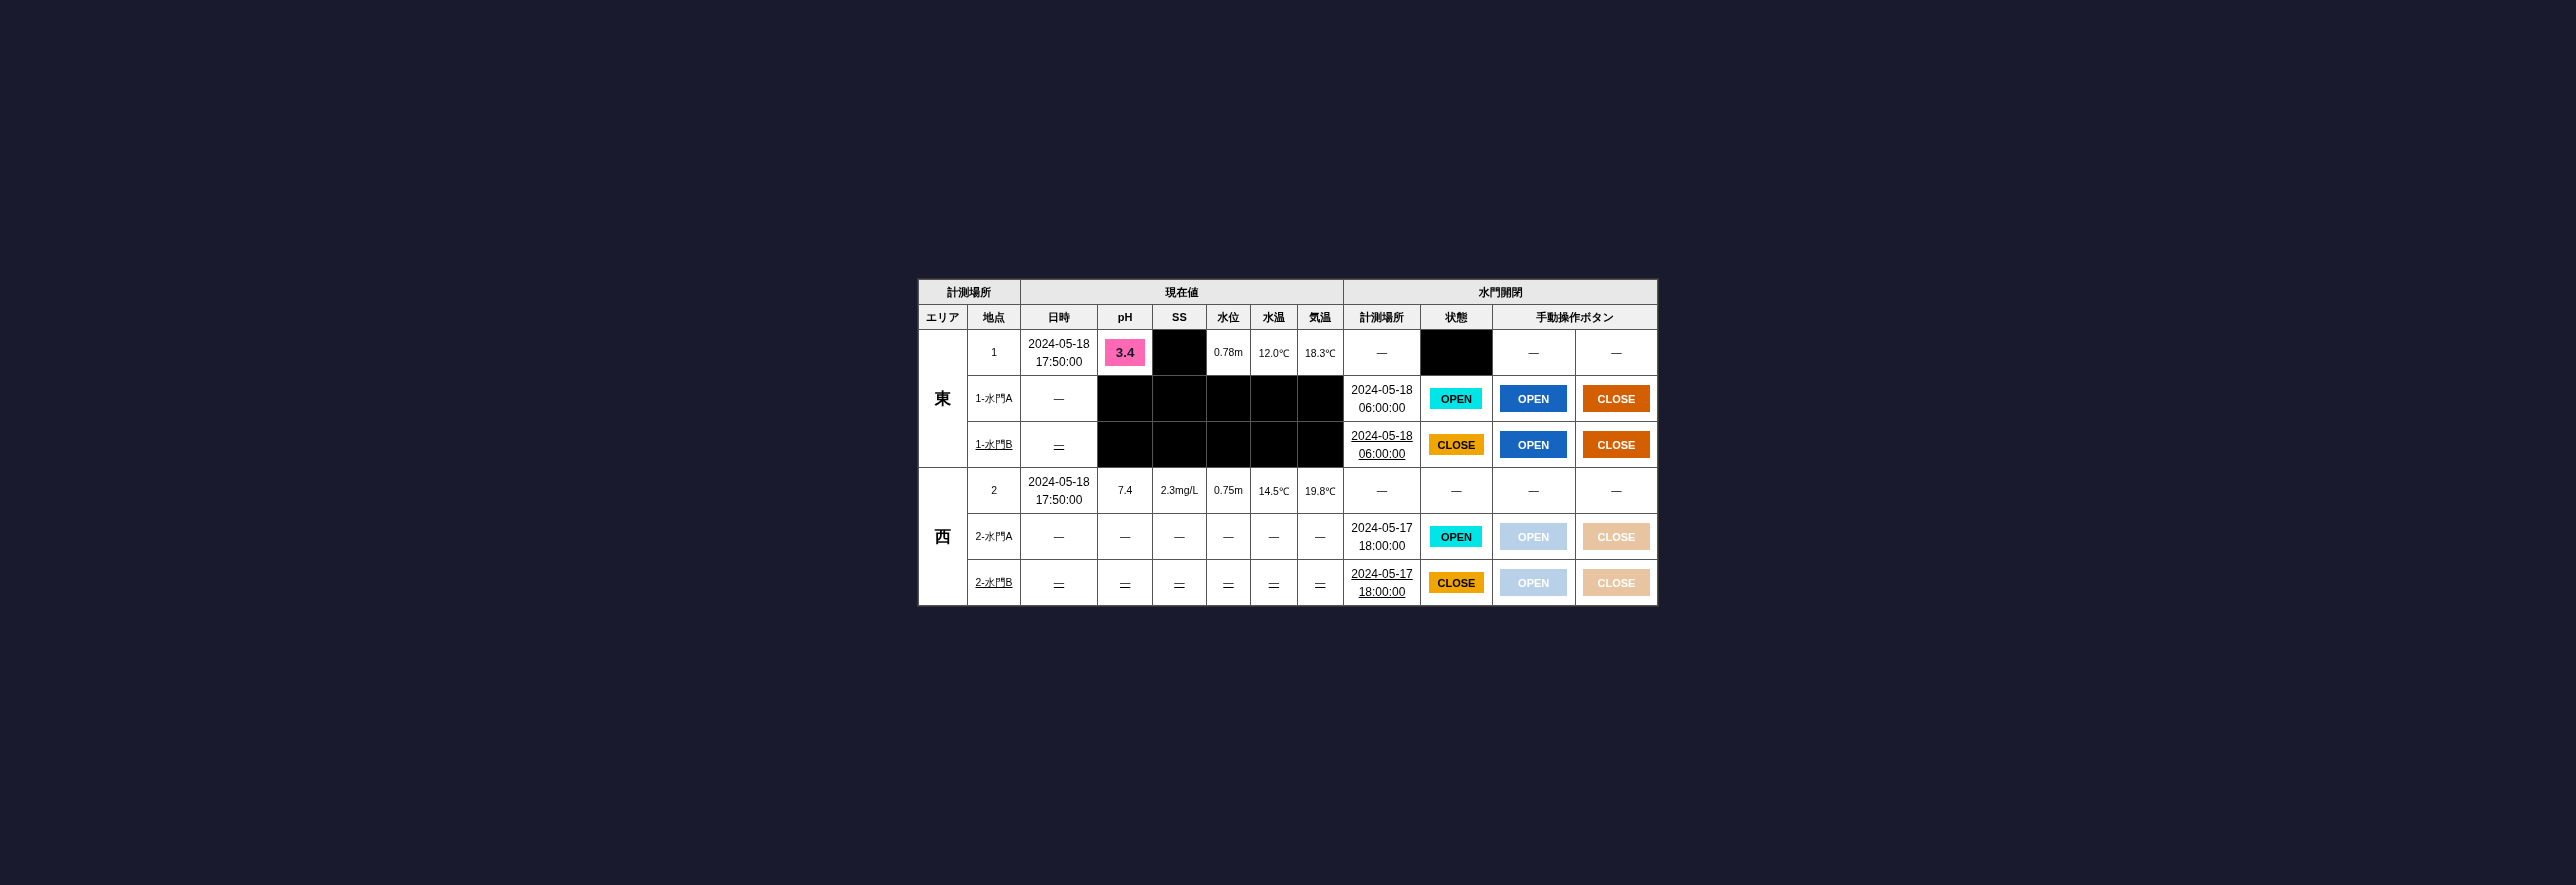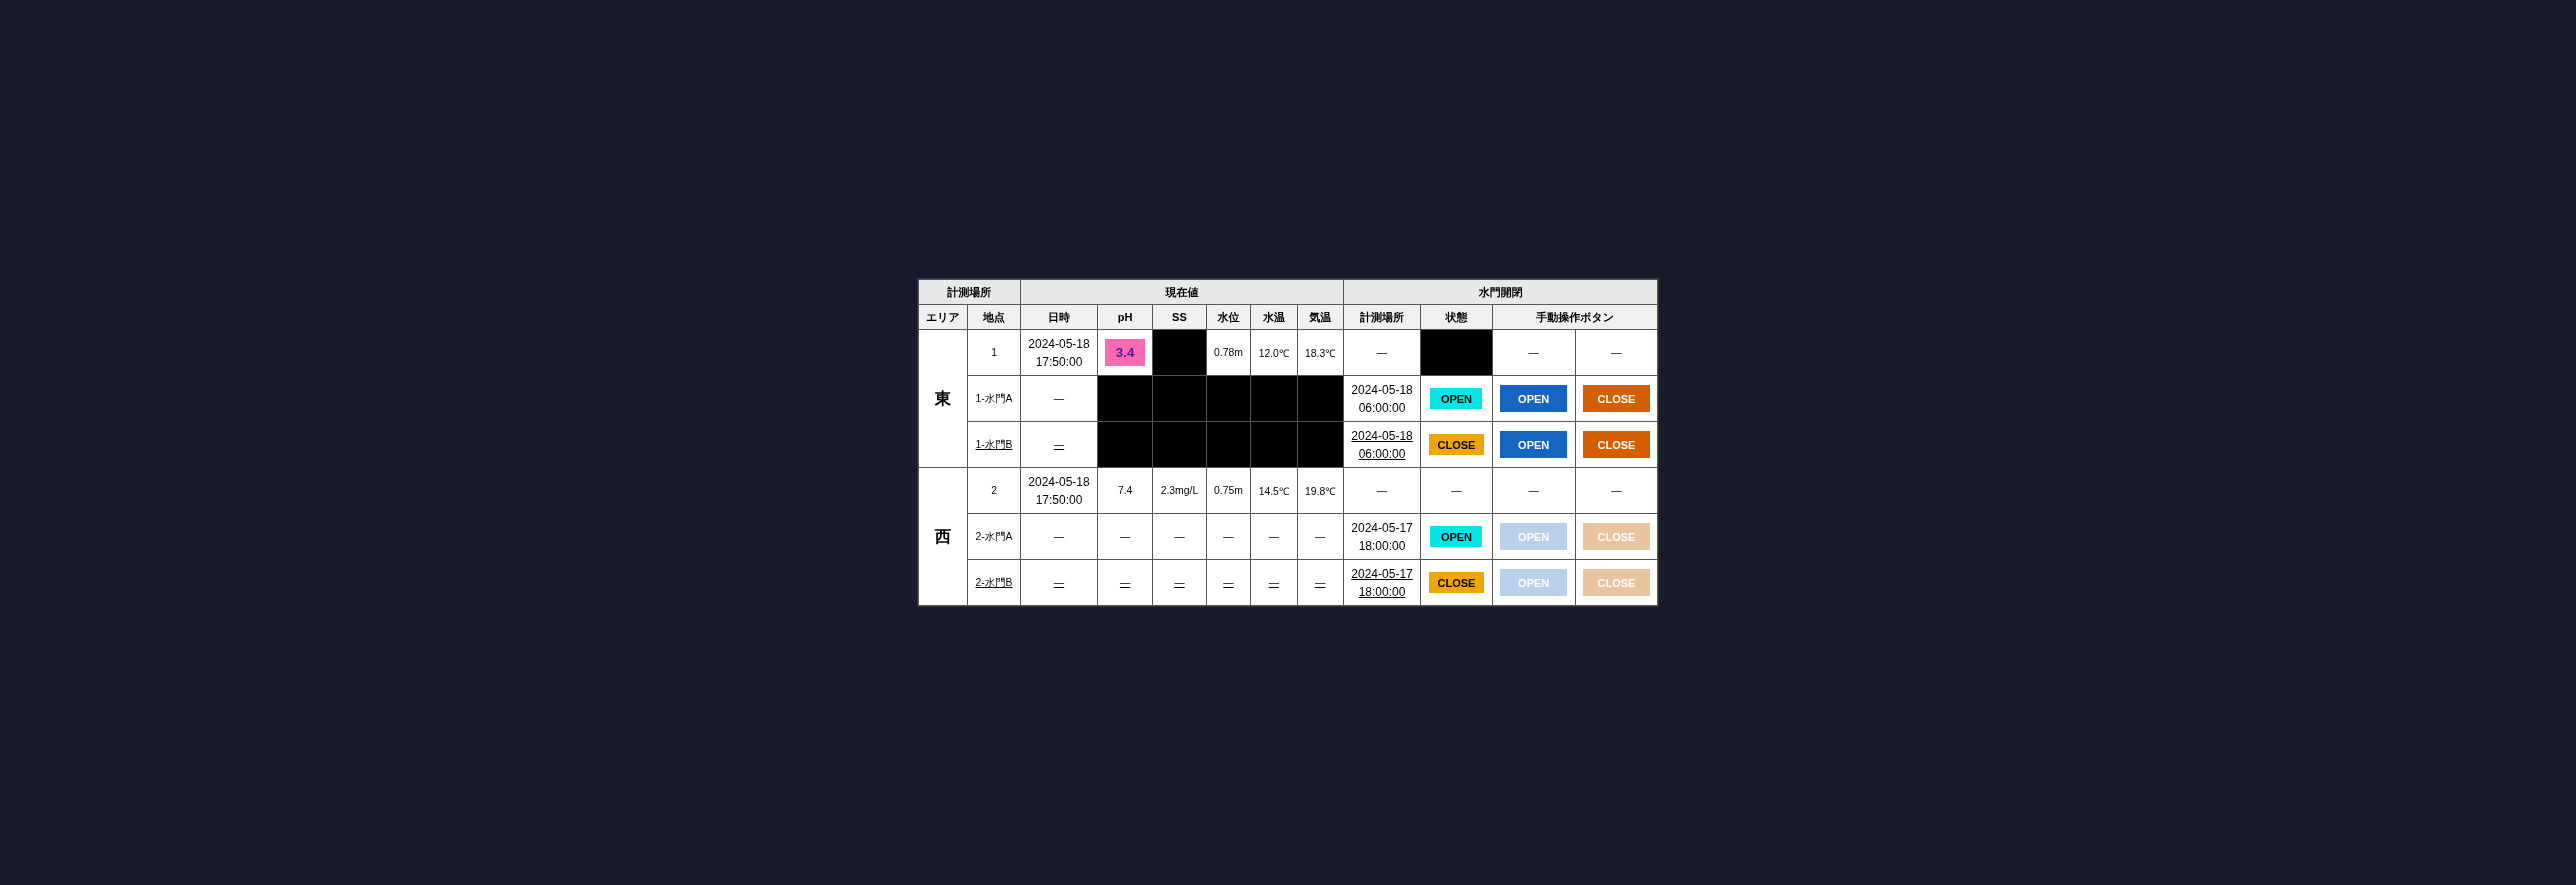--- a/index.html
+++ b/index.html
@@ -42,21 +42,21 @@
       font-weight: bold;
       font-size: 11px;
     }
     .area-cell {
       font-size: 16.4px;
       font-weight: bold;
       writing-mode: horizontal-tb;
     }
     .ph-highlight {
       background: #ff69b4;
-      color: #4c1d95;
+      color: #0f172a;
       font-weight: bold;
       font-size: 13.4px;
       padding: 6px 10.4px;
     }
     .status-open {
       background: #00e5e5;
       color: #000;
       font-weight: bold;
       font-size: 11px;
       padding: 4.5px 9px;

